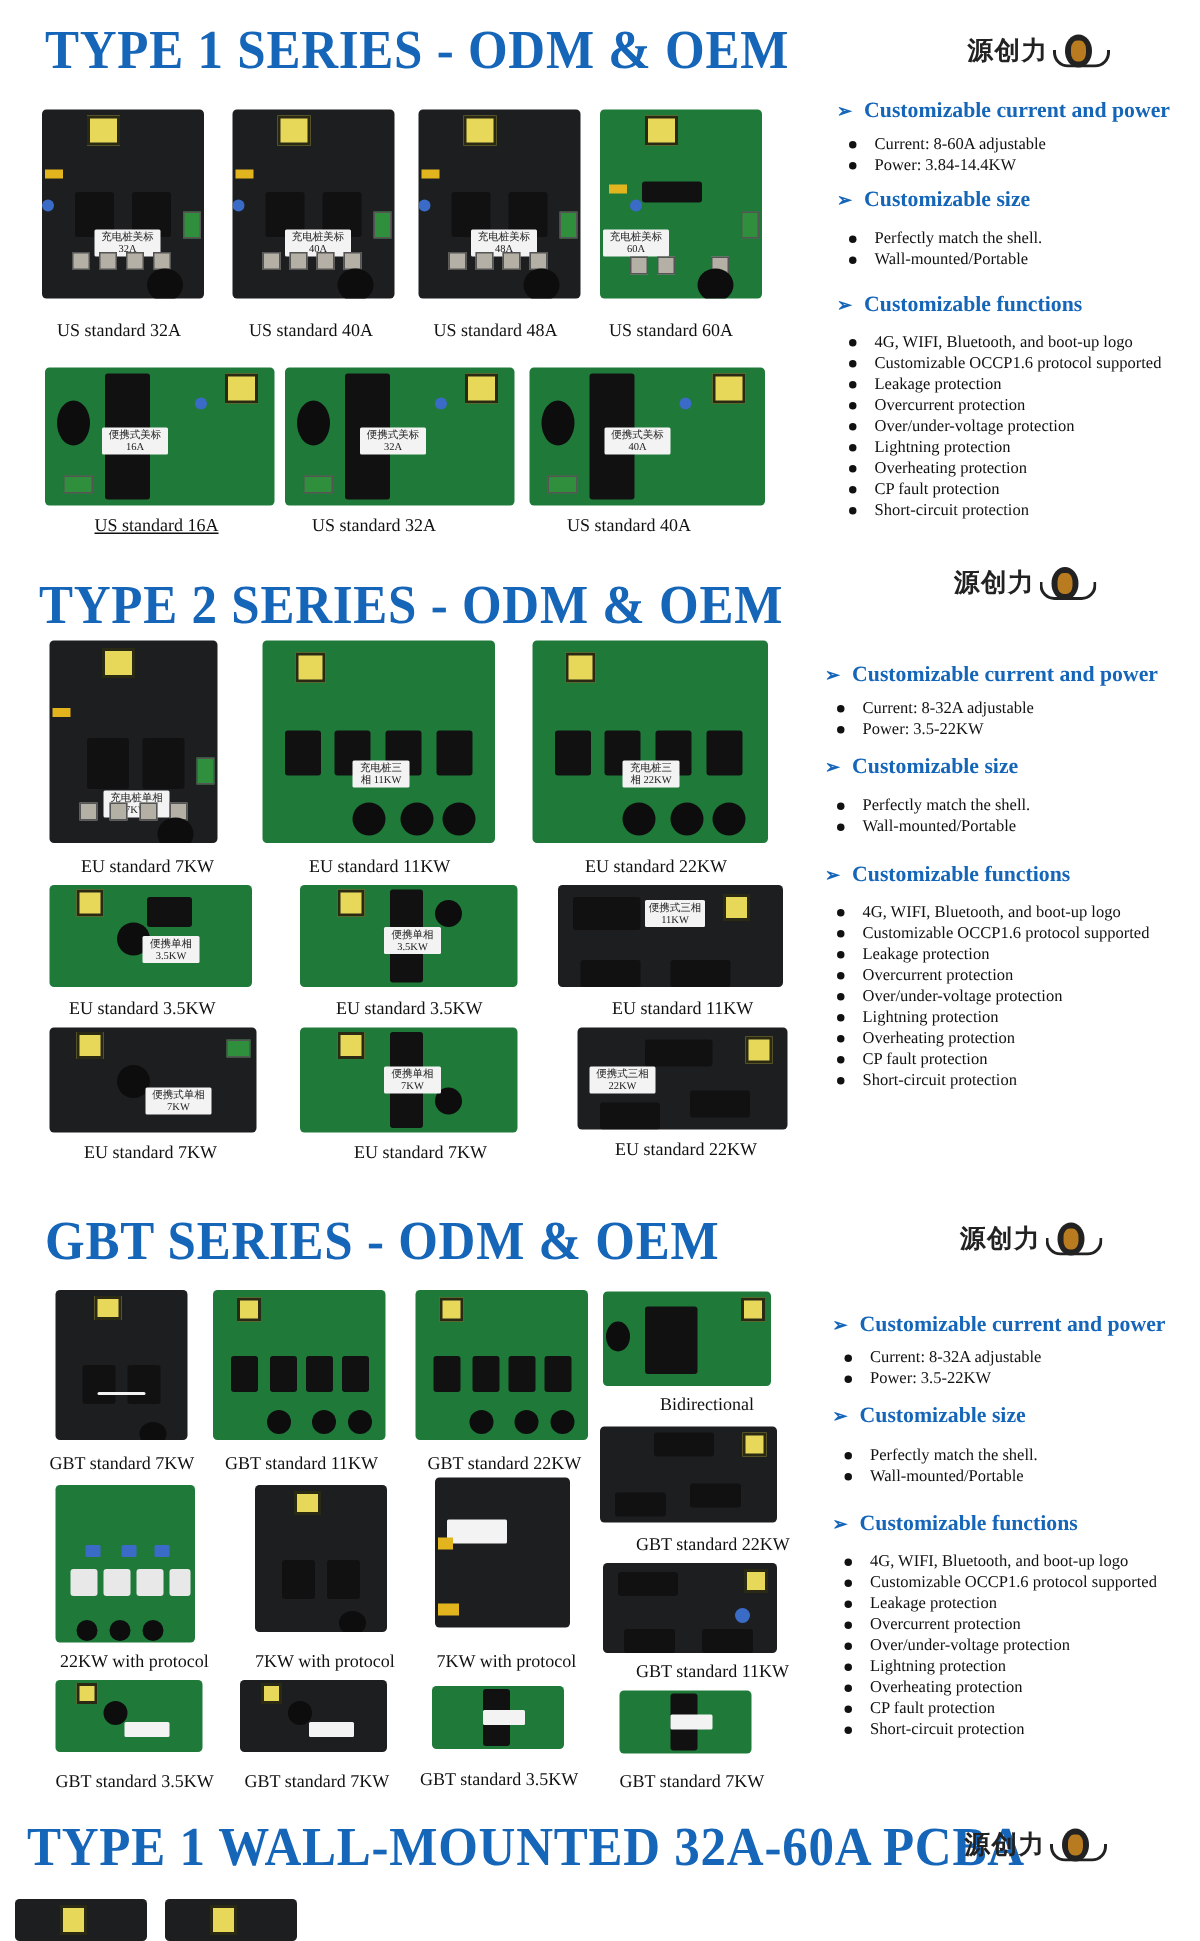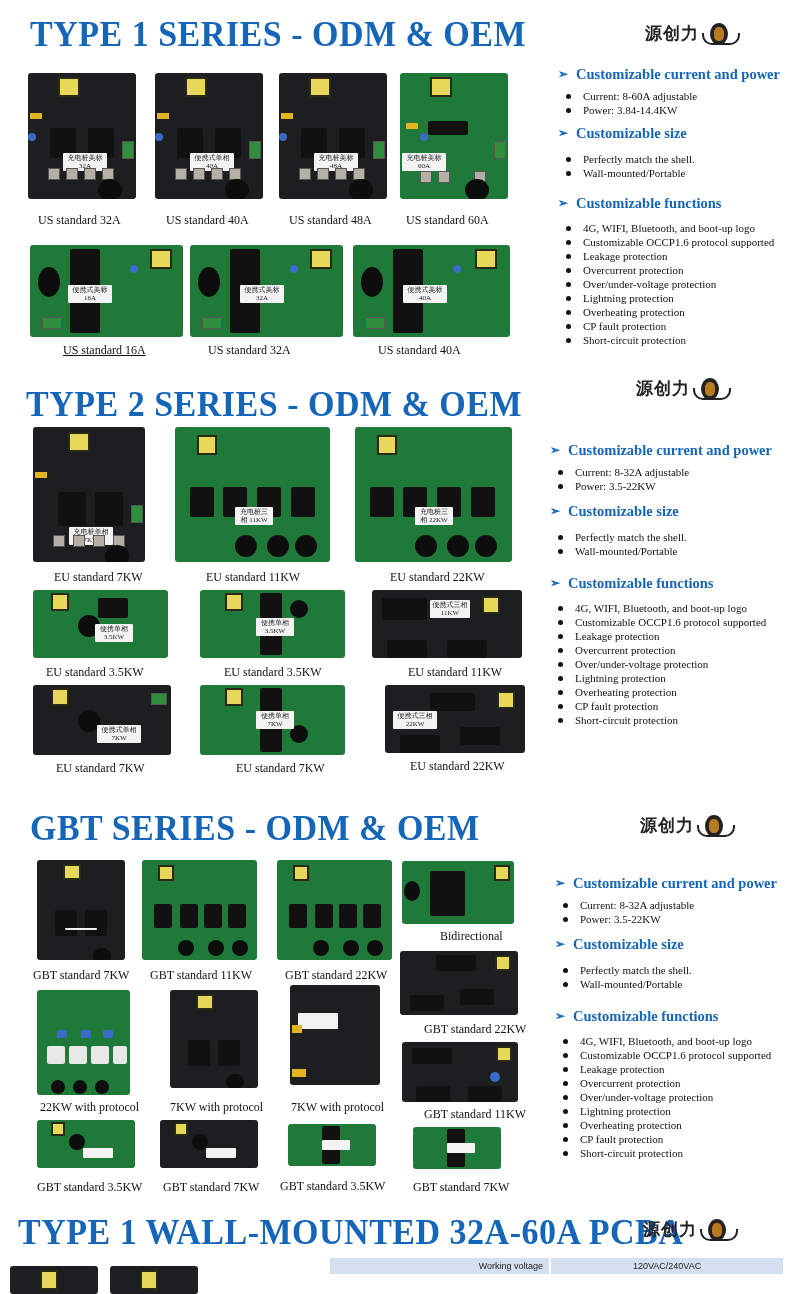--- a/index.html
+++ b/index.html
@@ -60,21 +60,21 @@
     <div class="comp pad" style="left:74px;top:95px;width:10px;height:10px;"></div>
   <div class="comp coil" style="left:70px;top:106px;width:24px;height:22px;"></div>
   <div class="comp term" style="left:94px;top:68px;width:10px;height:16px;"></div>
   <div class="comp yel" style="left:2px;top:40px;width:12px;height:6px;"></div>
     <div class="comp cap" style="left:0px;top:60px;width:8px;height:8px;"></div>
 </div>
 <div class="board black" style="left:155px;top:73px;width:108px;height:126px;">
   <div class="comp xf" style="left:30px;top:4px;width:18px;height:16px;"></div>
   <div class="comp relay" style="left:22px;top:55px;width:26px;height:30px;"></div>
   <div class="comp relay" style="left:60px;top:55px;width:26px;height:30px;"></div>
-  <div class="comp lbl" style="left:35px;top:80px;width:40px;">便携式单相 40A</div>
+  <div class="comp lbl" style="left:35px;top:80px;width:40px;">充电桩美标 40A</div>
   <div class="comp pad" style="left:20px;top:95px;width:10px;height:10px;"></div>
     <div class="comp pad" style="left:38px;top:95px;width:10px;height:10px;"></div>
     <div class="comp pad" style="left:56px;top:95px;width:10px;height:10px;"></div>
     <div class="comp pad" style="left:74px;top:95px;width:10px;height:10px;"></div>
   <div class="comp coil" style="left:70px;top:106px;width:24px;height:22px;"></div>
   <div class="comp term" style="left:94px;top:68px;width:10px;height:16px;"></div>
   <div class="comp yel" style="left:2px;top:40px;width:12px;height:6px;"></div>
     <div class="comp cap" style="left:0px;top:60px;width:8px;height:8px;"></div>
 </div>
 <div class="board black" style="left:279px;top:73px;width:108px;height:126px;">
@@ -572,18 +572,14 @@
 
 <div class="board black" style="left:10px;top:1266px;width:88px;height:28px;">
   <div class="comp xf" style="left:30px;top:4px;width:14px;height:16px;"></div>
 </div>
 <div class="board black" style="left:110px;top:1266px;width:88px;height:28px;">
   <div class="comp xf" style="left:30px;top:4px;width:14px;height:16px;"></div>
 </div>
 
 <table class="spec">
   <tbody>
-  <tr>
-    <td class="rowhead">Working voltage</td>
-    <td class="center" colspan="4">120VAC/240VAC</td>
-  </tr>
 </tbody>
   </table>
 
 </body></html>

